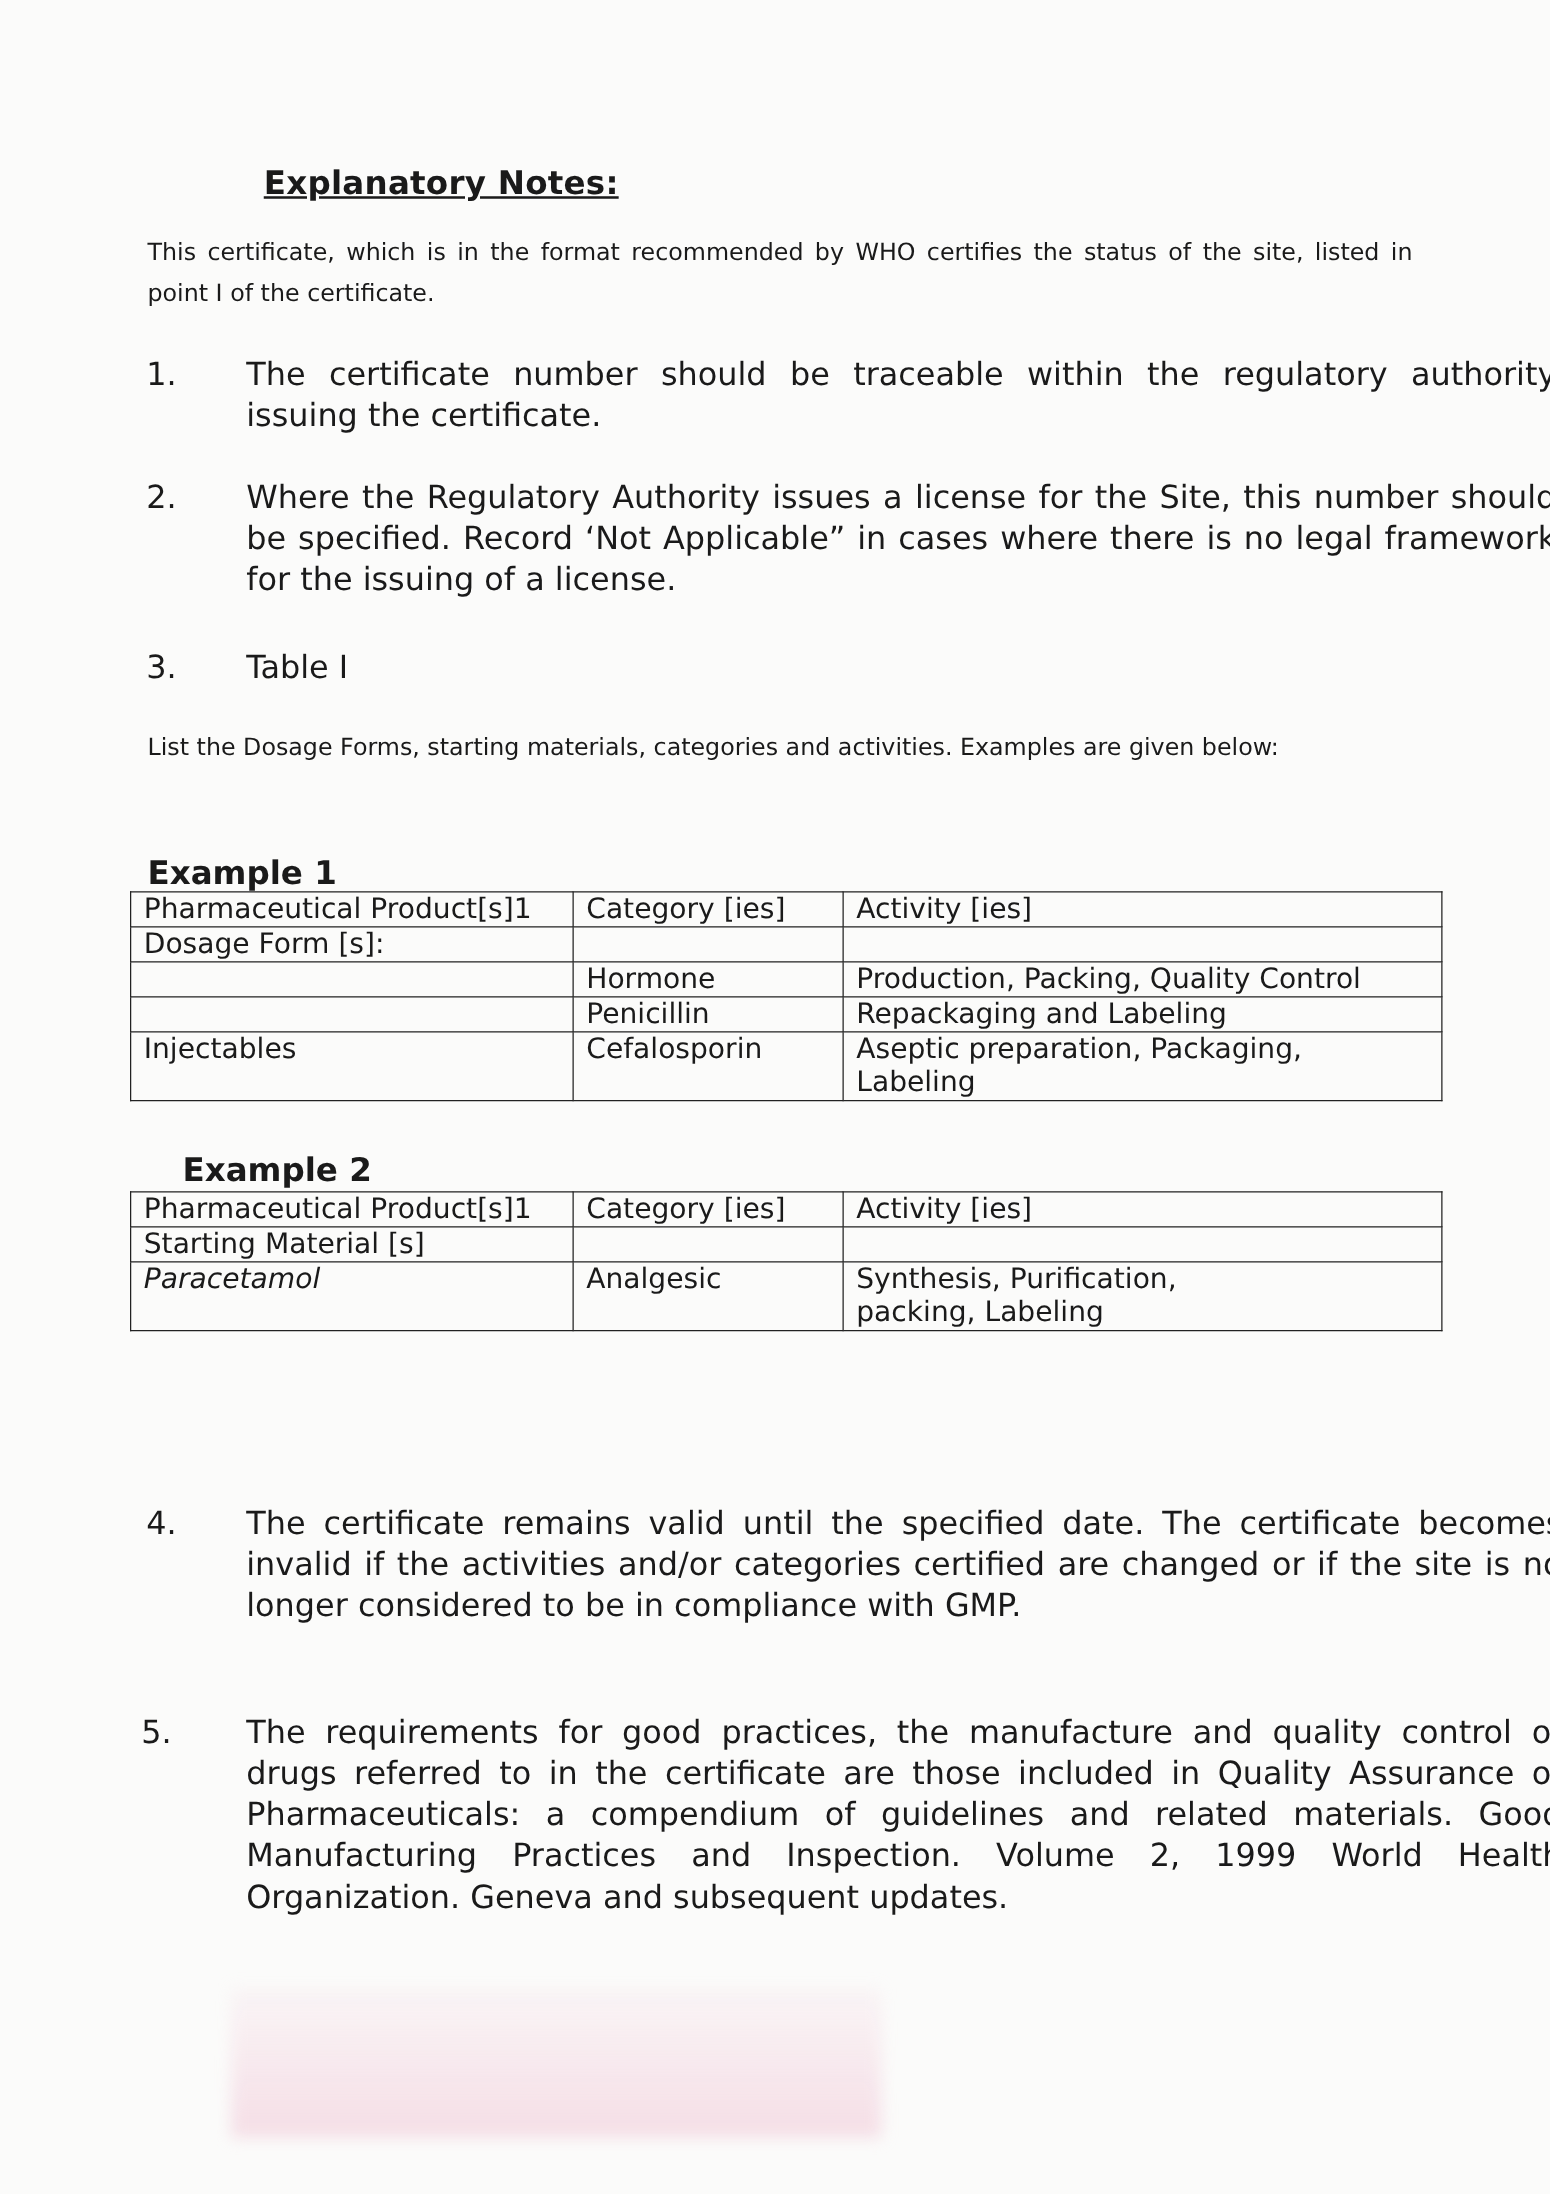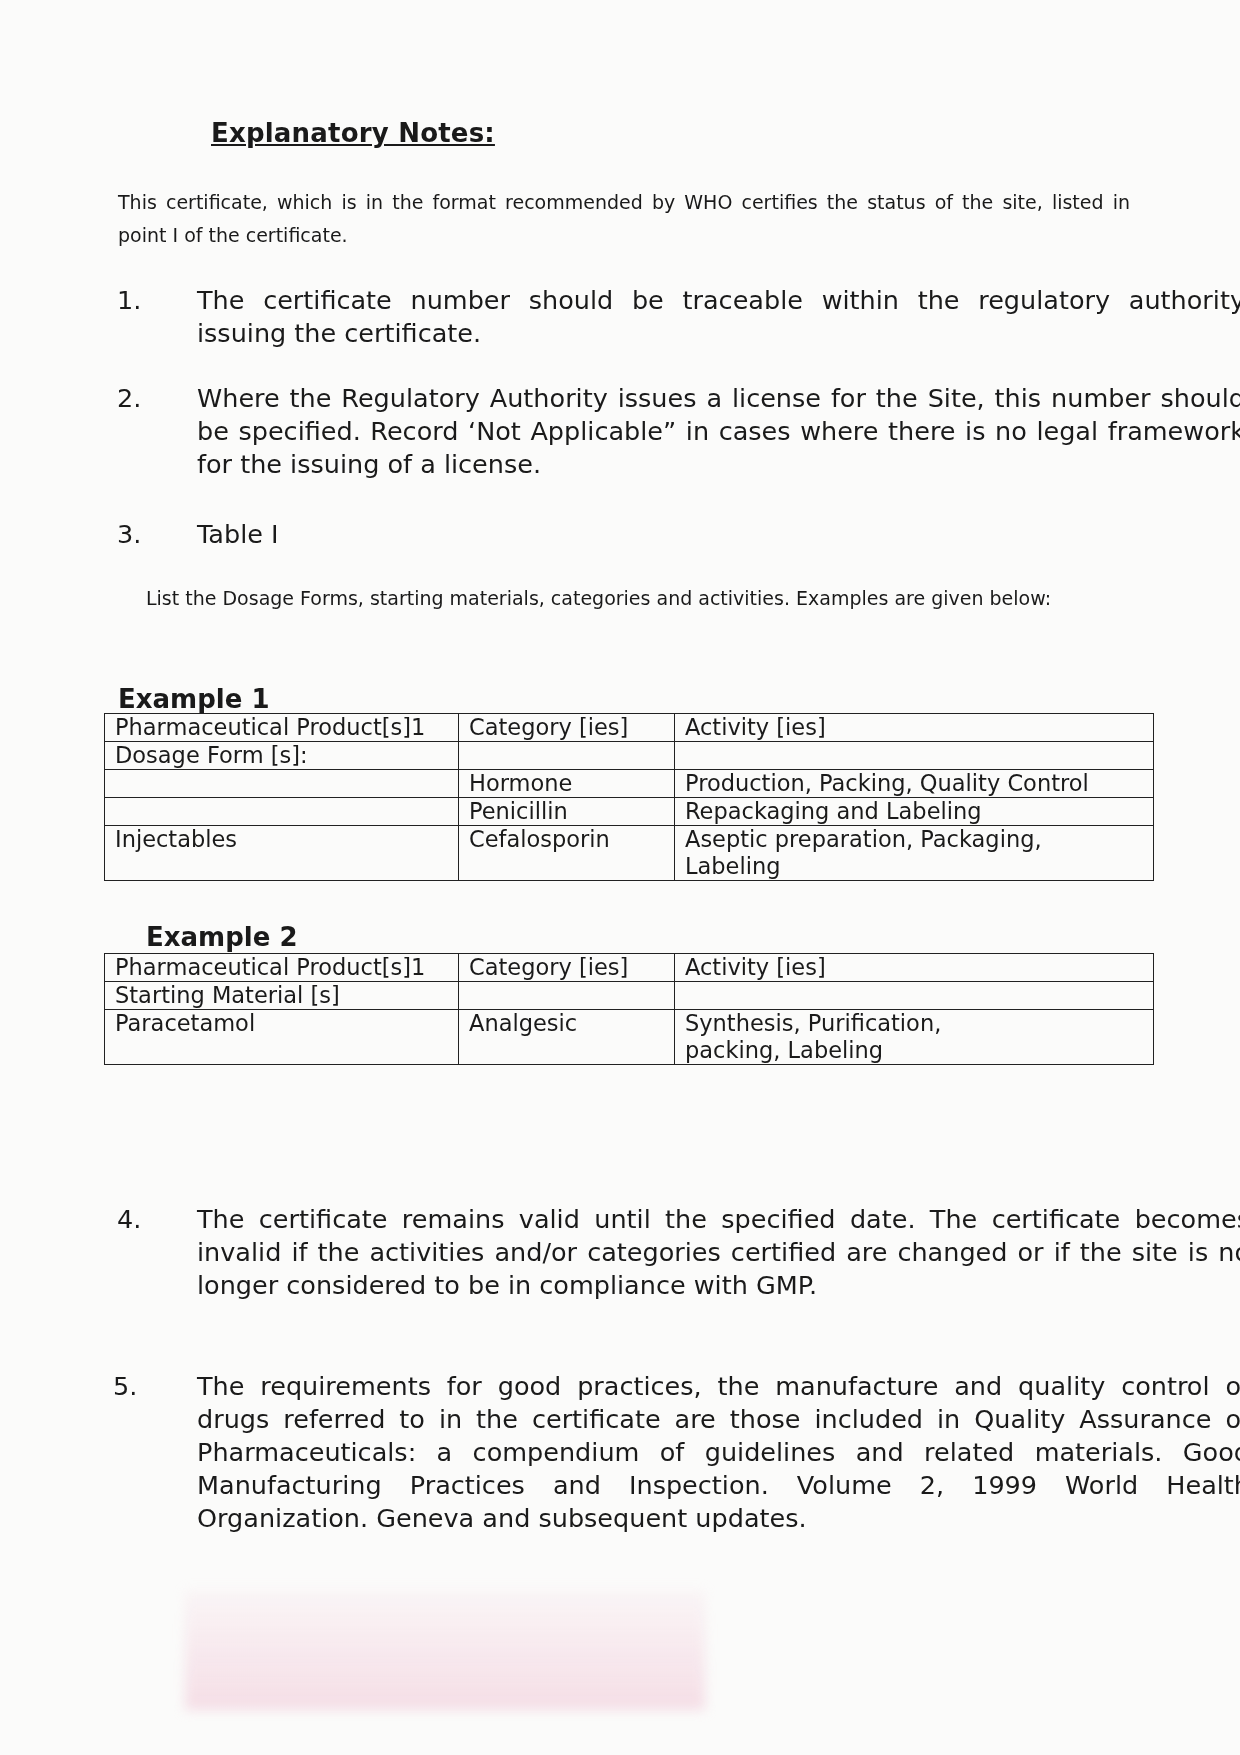--- a/index.html
+++ b/index.html
@@ -4,21 +4,21 @@
   <style>
     html, body { margin: 0; padding: 0; }
     body {
       width: 1240px; height: 1755px; position: relative; overflow: hidden;
       background: #fbfbfa;
       font-family: "DejaVu Sans", sans-serif;
       color: #1a1a1a;
     }
     .page { position: absolute; left: 0; top: 0; width: 1240px; height: 1755px; }
     .heading {
-      position: absolute; left: 211px; top: 118px;
+      position: absolute; left: 211px; top: 132px;
       font-weight: bold; font-size: 26px; text-decoration: underline;
       letter-spacing: 0.2px;
     }
     .para {
       position: absolute; font-size: 19px; line-height: 33px;
       text-align: justify;
     }
     .item { position: absolute; left: 117px; font-size: 25.5px; line-height: 33px; }
     .item .num { position: absolute; left: 0; top: 0; }
     .item .body { position: absolute; left: 80px; width: 1048px; text-align: justify; text-align-last: left; }
@@ -57,21 +57,21 @@
   <div class="item" style="top:382px;">
     <span class="num">2.</span>
     <div class="body">Where the Regulatory Authority issues a license for the Site, this number should be specified.  Record ‘Not Applicable” in cases where there is no legal framework for the issuing of a license.</div>
   </div>
 
   <div class="item" style="top:518px;">
     <span class="num">3.</span>
     <div class="body">Table I</div>
   </div>
 
-  <div class="para" style="left:118px; top:582px; width:1012px; text-align-last:left;margin-left:28px;">List the Dosage Forms, starting materials, categories and activities. Examples are given below:</div>
+  <div class="para" style="left:118px; top:582px; width:1012px; text-align-last:left;">List the Dosage Forms, starting materials, categories and activities. Examples are given below:</div>
 
   <div class="ex-title" style="top:684px;">Example 1</div>
   <table class="ex" style="top:713px;">
     <tbody>
         <tr>
       <td class="c1">Pharmaceutical Product[s]1</td>
       <td class="c2">Category [ies]</td>
       <td>Activity [ies]</td>
     </tr>
     <tr>
@@ -104,21 +104,21 @@
       <td class="c1">Pharmaceutical Product[s]1</td>
       <td class="c2">Category [ies]</td>
       <td>Activity [ies]</td>
     </tr>
     <tr>
       <td class="c1">Starting Material [s]</td>
       <td class="c2"></td>
       <td></td>
     </tr>
     <tr>
-      <td class="c1" style="height:54px;">Paracetamol</td>
+      <td class="c1" style="height:54px;font-style:italic;">Paracetamol</td>
       <td class="c2">Analgesic</td>
       <td style="padding-right:120px;">Synthesis, Purification, packing, Labeling</td>
     </tr>
   </tbody>
     </table>
 
 
   <div class="item" style="top:1203px;">
     <span class="num">4.</span>
     <div class="body" style="width:1053px;">The certificate remains valid until the specified date.  The certificate becomes invalid if the activities and/or categories certified are changed or if the site is no longer considered to be in compliance with GMP.</div>

